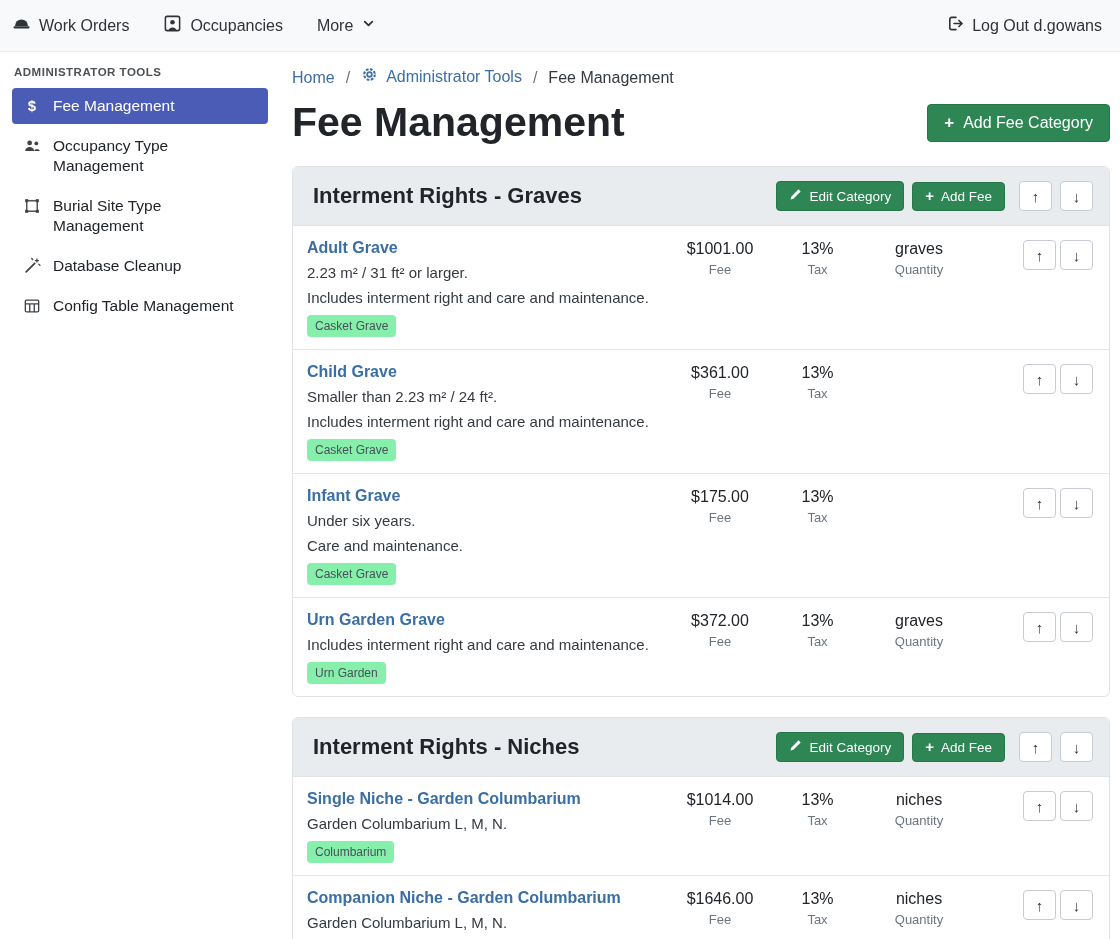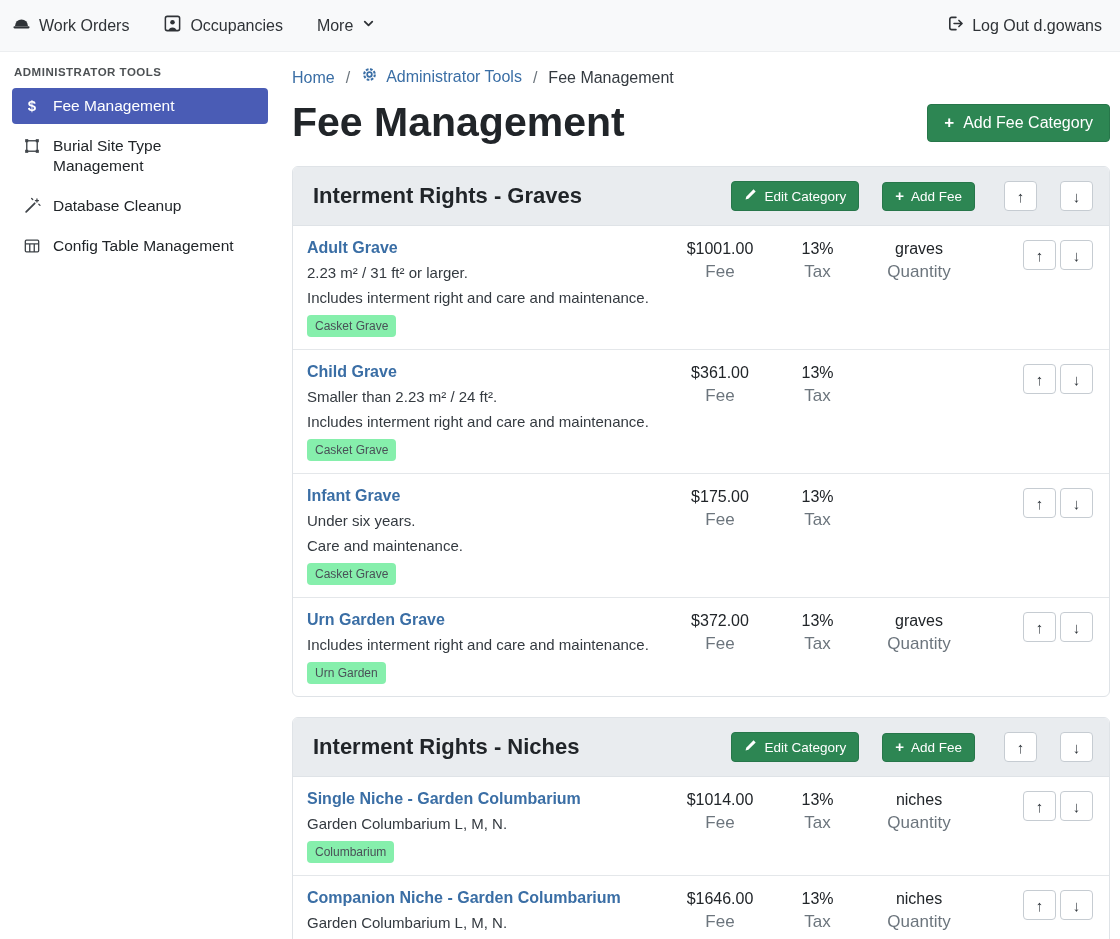--- a/index.html
+++ b/index.html
@@ -67,38 +67,38 @@
     color:#343a40; font-size:15px; cursor:pointer;
   }
 
   
   .card { border:1px solid #dfe3e7; border-radius:6px; margin-top:20px; overflow:hidden; background:#fff; }
   .card-header {
     background:#e9ecef; border-bottom:1px solid #dfe3e7;
     display:flex; align-items:center; gap:8px; padding:14px 16px 14px 20px;
   }
   .card-title { flex:1; font-size:22px; font-weight:600; color:#212529; }
-  .hdr-actions { display:flex; align-items:center; gap:23px; }
+  .hdr-actions { display:flex; align-items:center; gap:8px; }
   .hdr-actions .gap-lg { margin-left:6px; }
 
   .fee-row { display:flex; align-items:flex-start; padding:13px 16px 12px 14px; border-bottom:1px solid #e4e7ea; }
   .fee-row:last-child { border-bottom:none; }
   .fee-main { flex:1; min-width:0; padding-right:6px; }
   .fee-name { display:inline-block; color:#3a6ea5; font-weight:600; font-size:16px; margin-bottom:7px; }
   .fee-desc { margin:0 0 8px; font-size:15px; color:#343a40; }
   .fee-desc:empty { display:none; }
   .badge {
     display:inline-block; background:#86efac; color:#495057;
     font-size:12px; padding:4px 8px; border-radius:4px; margin-top:1px;
   }
   .val-col { width:100px; text-align:center; padding-top:1px; }
   .val-col.tax { width:95px; }
   .val-col.qty { width:108px; }
   .val { font-size:16px; color:#212529; }
-  .val-label { font-size:17px; color:#6c757d; margin-top:4px; }
+  .val-label { font-size:13px; color:#6c757d; margin-top:4px; }
   .row-actions { width:112px; margin-left:8px; display:flex; justify-content:flex-end; gap:4px; padding-top:1px; }
 </style>
 </head>
 <body>
 
 <nav class="topbar">
   <div class="nav-links">
     <a class="nav-link">
       <span>
         <svg width="19" height="19" viewBox="0 0 20 20">
@@ -145,20 +145,31 @@
     <div class="sidebar-header">ADMINISTRATOR TOOLS</div>
     <div class="side-list">
 
       <div class="side-item active">
         <span class="s-icon">
             <span class="dollar-glyph">$</span>
           </span>
         <span class="side-label">Fee Management</span>
       </div>
 
+      <div class="side-item">
+        <span class="s-icon">
+          <svg width="19" height="19" viewBox="0 0 20 20">
+            <circle cx="7" cy="6.2" r="2.5" fill="currentColor"></circle>
+            <path d="M2.3 14.8 a4.7 4.2 0 0 1 9.4 0 Z" fill="currentColor"></path>
+            <circle cx="14" cy="6.8" r="2" fill="currentColor"></circle>
+            <path d="M11.6 14.8 a3.3 3.1 0 0 1 6.2 0 Z" fill="currentColor"></path>
+          </svg>
+        </span>
+        <span class="side-label">Occupancy Type Management</span>
+      </div>
 
       <div class="side-item">
         <span class="s-icon">
           <svg width="18" height="18" viewBox="0 0 20 20">
             <rect x="4.2" y="4.2" width="11.6" height="11.6" fill="none" stroke="currentColor" stroke-width="1.5"></rect>
             <rect x="2.4" y="2.4" width="3.4" height="3.4" fill="currentColor"></rect>
             <rect x="14.2" y="2.4" width="3.4" height="3.4" fill="currentColor"></rect>
             <rect x="2.4" y="14.2" width="3.4" height="3.4" fill="currentColor"></rect>
             <rect x="14.2" y="14.2" width="3.4" height="3.4" fill="currentColor"></rect>
           </svg>

